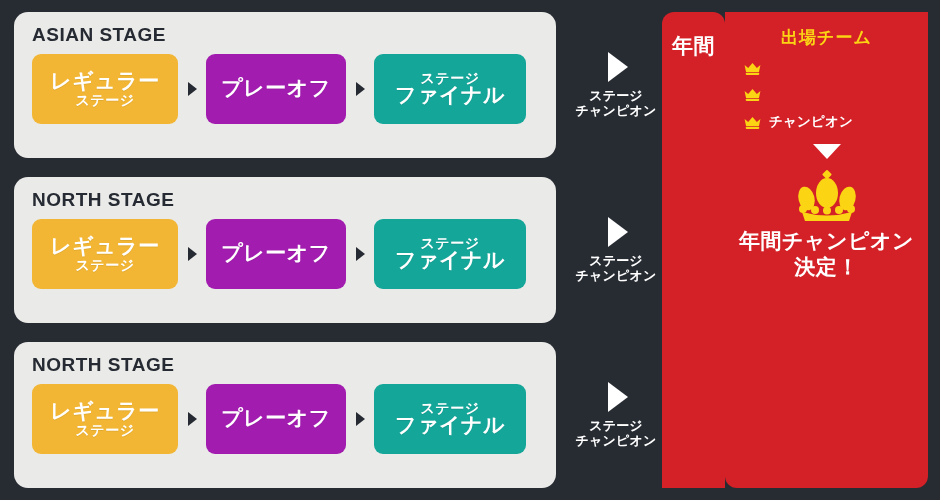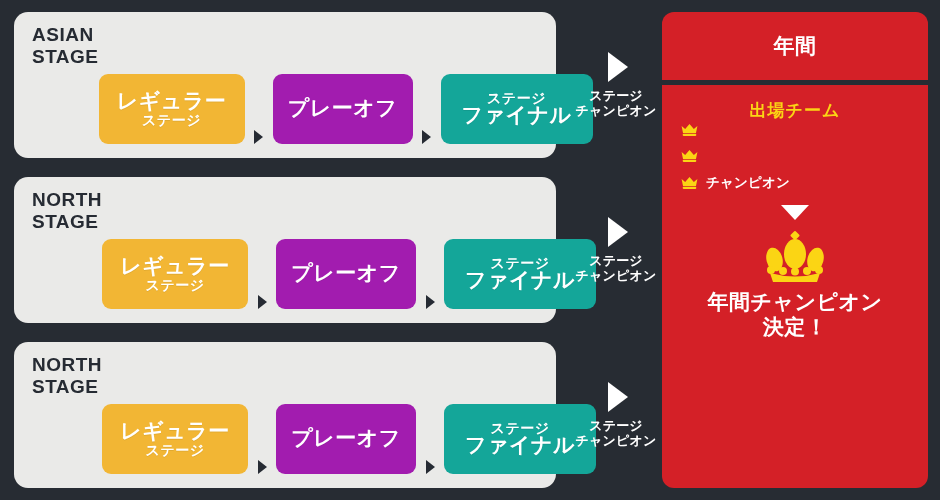--- a/index.html
+++ b/index.html
@@ -28,37 +28,37 @@
     flex-direction: column;
     justify-content: space-between;
   }
 
   .stage-card {
     background: #eaeae8;
     border-radius: 14px;
     height: 146px;
     padding: 12px 16px 14px 18px;
     display: flex;
-    flex-direction: row;
+    flex-direction: column;
     justify-content: flex-start;
     width: 542px;
   }
 
   .stage-title {
     font-size: 19px;
     font-weight: bold;
     color: #262b33;
     letter-spacing: 0.5px;
     margin-bottom: 8px;
     font-family: "Liberation Sans", sans-serif;
   }
 
   .stage-flow {
     display: flex;
-    align-items: flex-end;
+    align-items: center;
     gap: 0;
   }
 
   .pill {
     border-radius: 9px;
     color: #ffffff;
     display: flex;
     flex-direction: column;
     align-items: center;
     justify-content: center;
@@ -124,21 +124,21 @@
     line-height: 1.18;
     text-align: center;
     letter-spacing: 0.2px;
   }
 
   
   .final-col {
     width: 278px;
     padding: 12px 12px 12px 0;
     display: flex;
-    flex-direction: column;
+    flex-direction: row;
   }
 
   .final-header {
     background: #d42027;
     border-radius: 12px 12px 0 0;
     color: #ffffff;
     font-size: 21px;
     font-weight: bold;
     line-height: 1.22;
     text-align: center;
@@ -156,21 +156,21 @@
     display: flex;
     flex-direction: column;
     align-items: center;
   }
 
   .entry-title {
     color: #fbd514;
     font-size: 17px;
     font-weight: bold;
     letter-spacing: 1px;
-    margin-bottom: 0;
+    margin-bottom: 12px;
   }
 
   .entry-list {
     list-style: none;
     width: 100%;
     padding-left: 4px;
   }
 
   .entry-item {
     display: flex;

